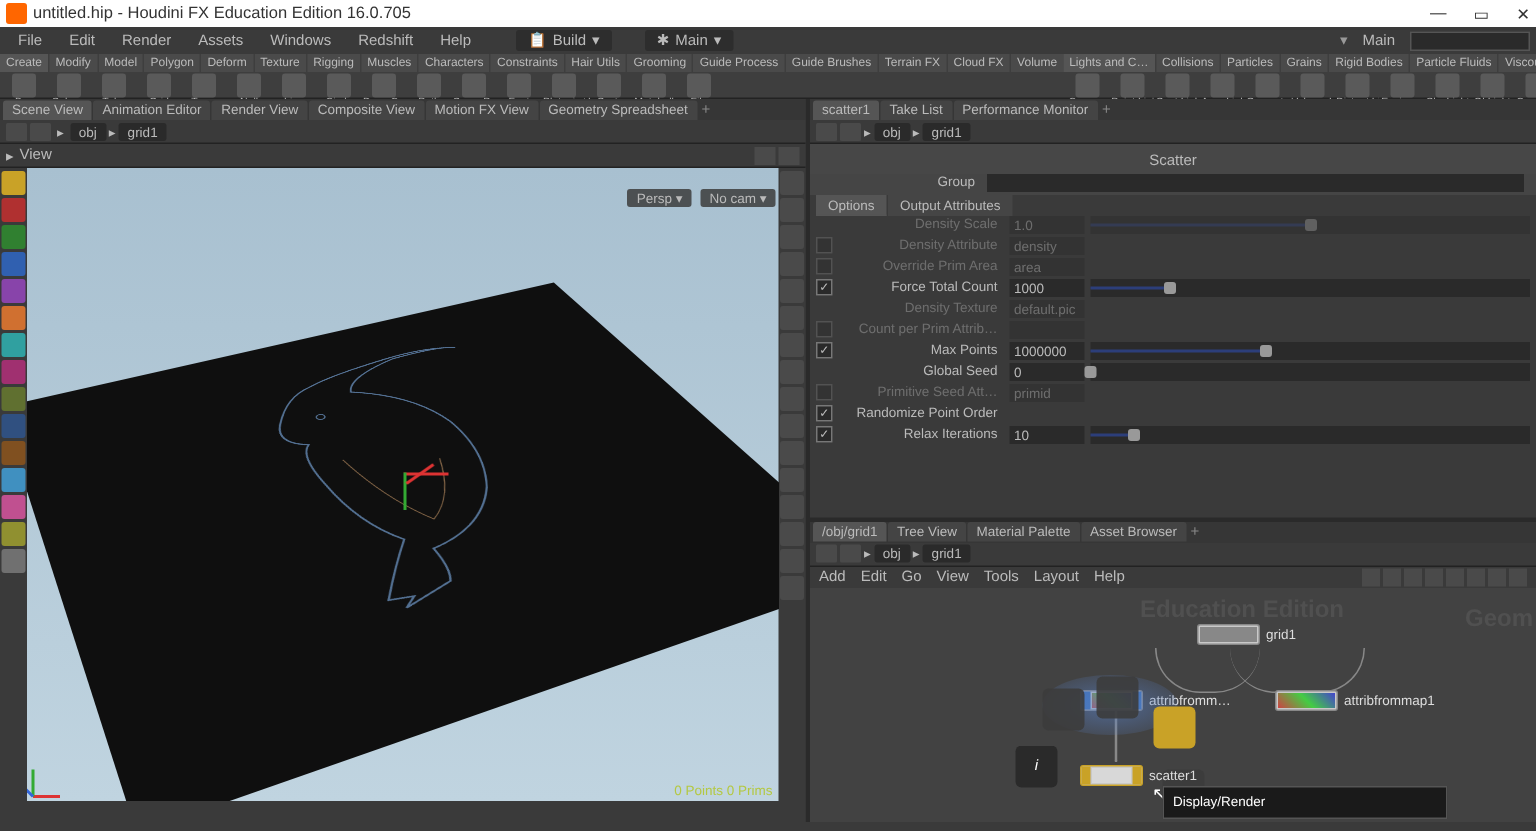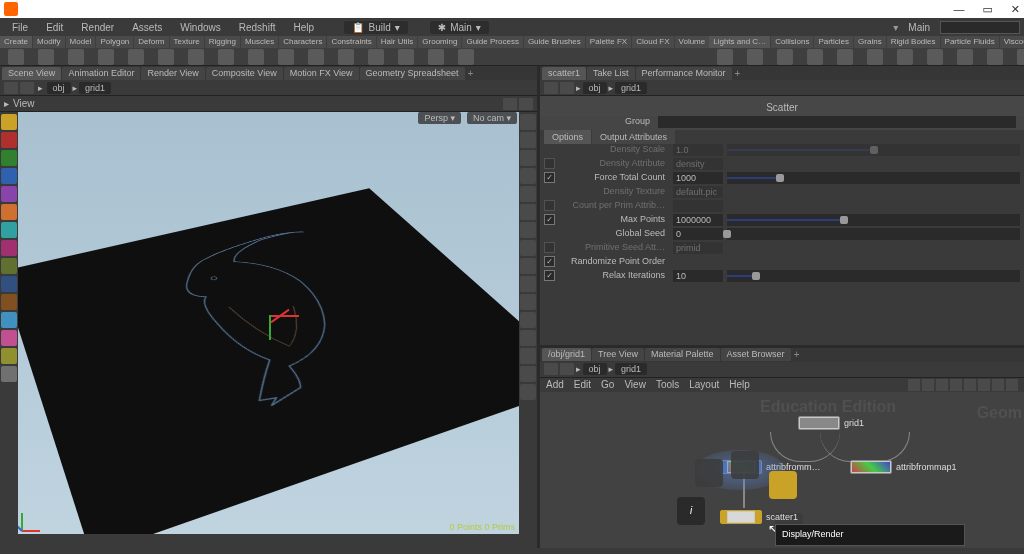--- a/index.html
+++ b/index.html
@@ -33,21 +33,21 @@
 .pathbar .path { background:#2a2a2a; padding:1px 6px; border-radius:2px; }
 .view-header { height:16px; background:#3a3a3a; display:flex; align-items:center; padding:0 4px; border-bottom:1px solid #222; }
 .view-header .right-btns { margin-left:auto; display:flex; gap:2px; }
 .view-header .vbtn { width:14px; height:12px; background:#4a4a4a; }
 .viewport-wrap { flex:1; display:flex; position:relative; }
 .lefttools { width:18px; background:#3a3a3a; display:flex; flex-direction:column; gap:2px; padding:2px 1px; }
 .lefttools .tool { width:16px; height:16px; border-radius:2px; }
 .righttools { width:18px; background:#3a3a3a; display:flex; flex-direction:column; gap:2px; padding:2px 1px; }
 .righttools .tool { width:16px; height:16px; background:#4a4a4a; border-radius:2px; }
 .viewport { flex:1; position:relative; background:linear-gradient(#a8c0d0,#c0d4e0); overflow:hidden; }
-.vp-btn { position:absolute; top:0; background:rgba(60,60,60,.85); padding:1px 6px; border-radius:2px; font-size:9px; }
+.vp-btn { position:absolute; top:14px; background:rgba(60,60,60,.85); padding:1px 6px; border-radius:2px; font-size:9px; }
 .darkplane { position:absolute; width:460px; height:400px; left:20px; top:10px; background:#0f0f0f; transform:perspective(800px) rotateX(52deg) rotateZ(-24deg); transform-origin:center; }
 .gizmo { position:absolute; left:50%; top:48%; width:0; height:0; }
 .gizmo .ax { position:absolute; width:30px; height:2px; background:#d33; left:0; top:0; }
 .gizmo .ay { position:absolute; width:2px; height:25px; background:#3a3; left:0; top:0; }
 .gizmo .az { position:absolute; width:22px; height:2px; background:#d33; left:0; top:0; transform:rotate(-35deg); }
 .axis-corner { position:absolute; left:4px; bottom:4px; }
 .axis-corner div { position:absolute; width:18px; height:2px; }
 .footer-stat { position:absolute; right:4px; bottom:2px; color:#b4c842; font-size:9px; }
 .bird { position:absolute; left:50%; top:50%; transform:translate(-50%,-55%) perspective(800px) rotateX(52deg) rotateZ(-24deg); }
 .bird svg { opacity:.9; }
@@ -87,20 +87,21 @@
 .ring .seg.hl { background:#c9a227; }
 .tooltip { position:absolute; background:#1a1a1a; border:1px solid #555; padding:4px 6px; font-size:9px; width:190px; }
 .tooltip .tt-title { color:#fff; margin-bottom:2px; }
 .statusbar { height:14px; background:#3a3a3a; display:flex; align-items:center; justify-content:center; }
 </style>
 </head>
 <body>
 
 <div class="titlebar">
   <div class="app-icon"></div>
+  <span>untitled.hip - Houdini FX Education Edition 16.0.705</span>
   <div class="winbtns">
     <span>—</span>
     <span>▭</span>
     <span>✕</span>
   </div>
 </div>
 
 <div class="menubar">
   <div class="menu">File</div>
   <div class="menu">Edit</div>
@@ -127,21 +128,21 @@
         <div>Deform</div>
         <div>Texture</div>
         <div>Rigging</div>
         <div>Muscles</div>
         <div>Characters</div>
         <div>Constraints</div>
         <div>Hair Utils</div>
         <div>Grooming</div>
         <div>Guide Process</div>
         <div>Guide Brushes</div>
-        <div>Palette FX</div>
+        <div>Terrain FX</div>
         <div>Cloud FX</div>
         <div>Volume</div>
       </div>
     <div class="shelf-items" id="shelf-li">
         <div style="display: flex; flex-direction: column; align-items: center; gap: 0px; font-size: 7px; width: 28px;">
           <div class="shelf-icon"></div>
           <div style="white-space: nowrap; overflow: hidden; width: 28px; text-align: center;">Box</div>
         </div>
         <div style="display: flex; flex-direction: column; align-items: center; gap: 0px; font-size: 7px; width: 28px;">
           <div class="shelf-icon"></div>
@@ -400,20 +401,25 @@
           <div class="parm-slider">
             <div class="track" style="width: 50%;"></div>
             <div class="knob" style="left: calc(50% - 4px);"></div>
           </div>
         </div>
         <div class="parm-row dim">
           <div class="parm-cb"></div>
           <div class="parm-label">Density Attribute</div>
           <div class="parm-field">density</div>
         </div>
+        <div class="parm-row dim">
+          <div class="parm-cb"></div>
+          <div class="parm-label">Override Prim Area</div>
+          <div class="parm-field">area</div>
+        </div>
         <div class="parm-row">
           <div class="parm-cb">✓</div>
           <div class="parm-label">Force Total Count</div>
           <div class="parm-field">1000</div>
           <div class="parm-slider">
             <div class="track" style="width: 18%;"></div>
             <div class="knob" style="left: calc(18% - 4px);"></div>
           </div>
         </div>
         <div class="parm-row dim">

